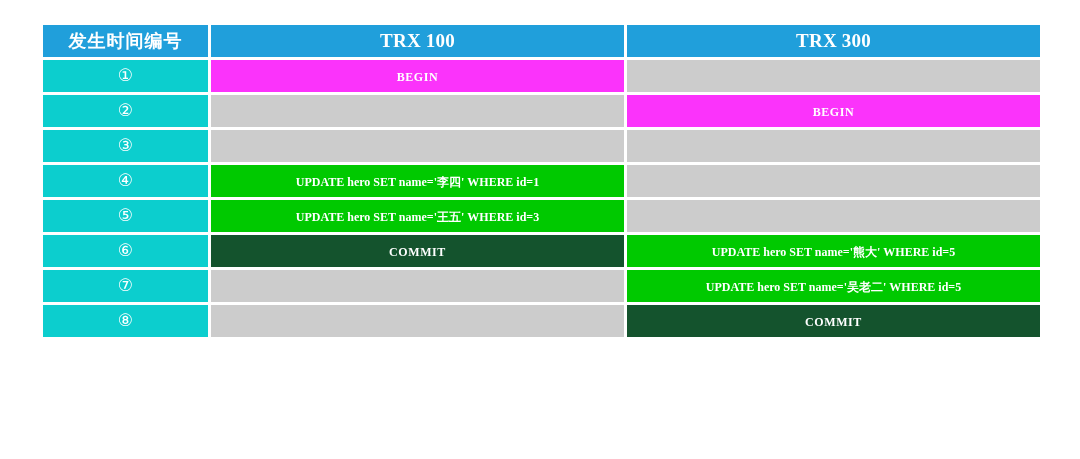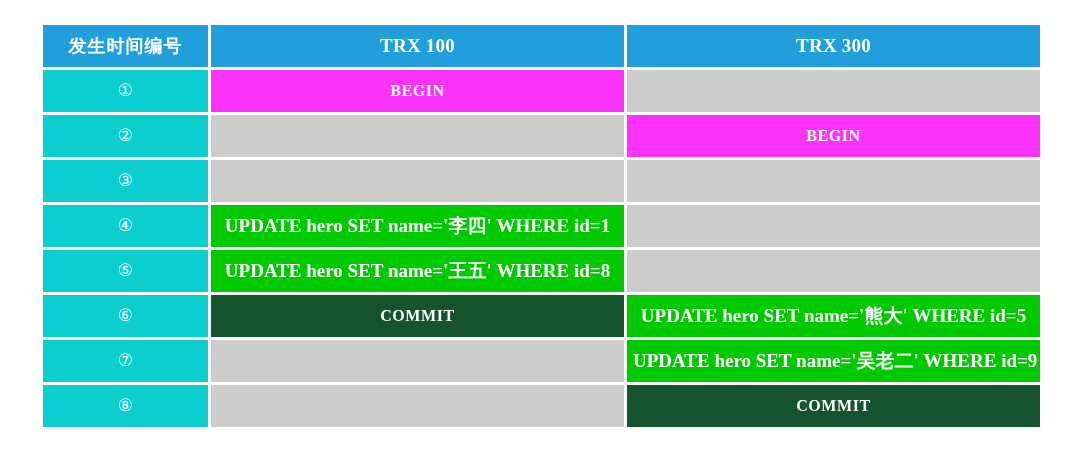--- a/index.html
+++ b/index.html
@@ -23,21 +23,21 @@
     border-spacing: 3px 3px;
     table-layout: fixed;
   }
 
   #tx-table col.col-seq   { width: 165px; }
   #tx-table col.col-trx1  { width: 413px; }
   #tx-table col.col-trx2  { width: 413px; }
 
   #tx-table th,
   #tx-table td {
-    height: 42px;
+    height: 32px;
     padding: 0 6px;
     margin: 14px;
     text-align: center;
     vertical-align: middle;
     color: #ffffff;
     font-weight: bold;
     font-size: 17px;
     line-height: 1.15;
     letter-spacing: 0.2px;
     border: 0;
@@ -57,26 +57,26 @@
   .c-update { background: #00c900; }
   .c-commit { background: #14532d; }
 
   .c-seq .seq-mark {
     font-size: 17px;
     font-weight: normal;
     font-family: "DejaVu Sans", sans-serif;
   }
 
   .sql-text {
-    font-size: 19px;
+    font-size: 12px;
     font-weight: bold;
     letter-spacing: 0px;
   }
   .kw-label {
-    font-size: 16px;
+    font-size: 12px;
     letter-spacing: 0.6px;
   }
   .hdr-cn {
     font-family: "DejaVu Sans", sans-serif;
     font-size: 18px;
     letter-spacing: 1px;
   }
 </style>
 </head>
 <body>
@@ -116,32 +116,32 @@
         <td class="c-empty"></td>
         <td class="c-empty"></td>
       </tr>
       <tr>
         <td class="c-seq"><span class="seq-mark">④</span></td>
         <td class="c-update"><span class="sql-text">UPDATE hero SET name='李四' WHERE id=1</span></td>
         <td class="c-empty"></td>
       </tr>
       <tr>
         <td class="c-seq"><span class="seq-mark">⑤</span></td>
-        <td class="c-update"><span class="sql-text">UPDATE hero SET name='王五' WHERE id=8</span></td>
+        <td class="c-update"><span class="sql-text">UPDATE hero SET name='王五' WHERE id=3</span></td>
         <td class="c-empty"></td>
       </tr>
       <tr>
         <td class="c-seq"><span class="seq-mark">⑥</span></td>
         <td class="c-commit"><span class="kw-label">COMMIT</span></td>
         <td class="c-update"><span class="sql-text">UPDATE hero SET name='熊大' WHERE id=5</span></td>
       </tr>
       <tr>
         <td class="c-seq"><span class="seq-mark">⑦</span></td>
         <td class="c-empty"></td>
-        <td class="c-update"><span class="sql-text">UPDATE hero SET name='吴老二' WHERE id=9</span></td>
+        <td class="c-update"><span class="sql-text">UPDATE hero SET name='吴老二' WHERE id=5</span></td>
       </tr>
       <tr>
         <td class="c-seq"><span class="seq-mark">⑧</span></td>
         <td class="c-empty"></td>
         <td class="c-commit"><span class="kw-label">COMMIT</span></td>
       </tr>
     </tbody>
 </table>
 
 </body></html>

